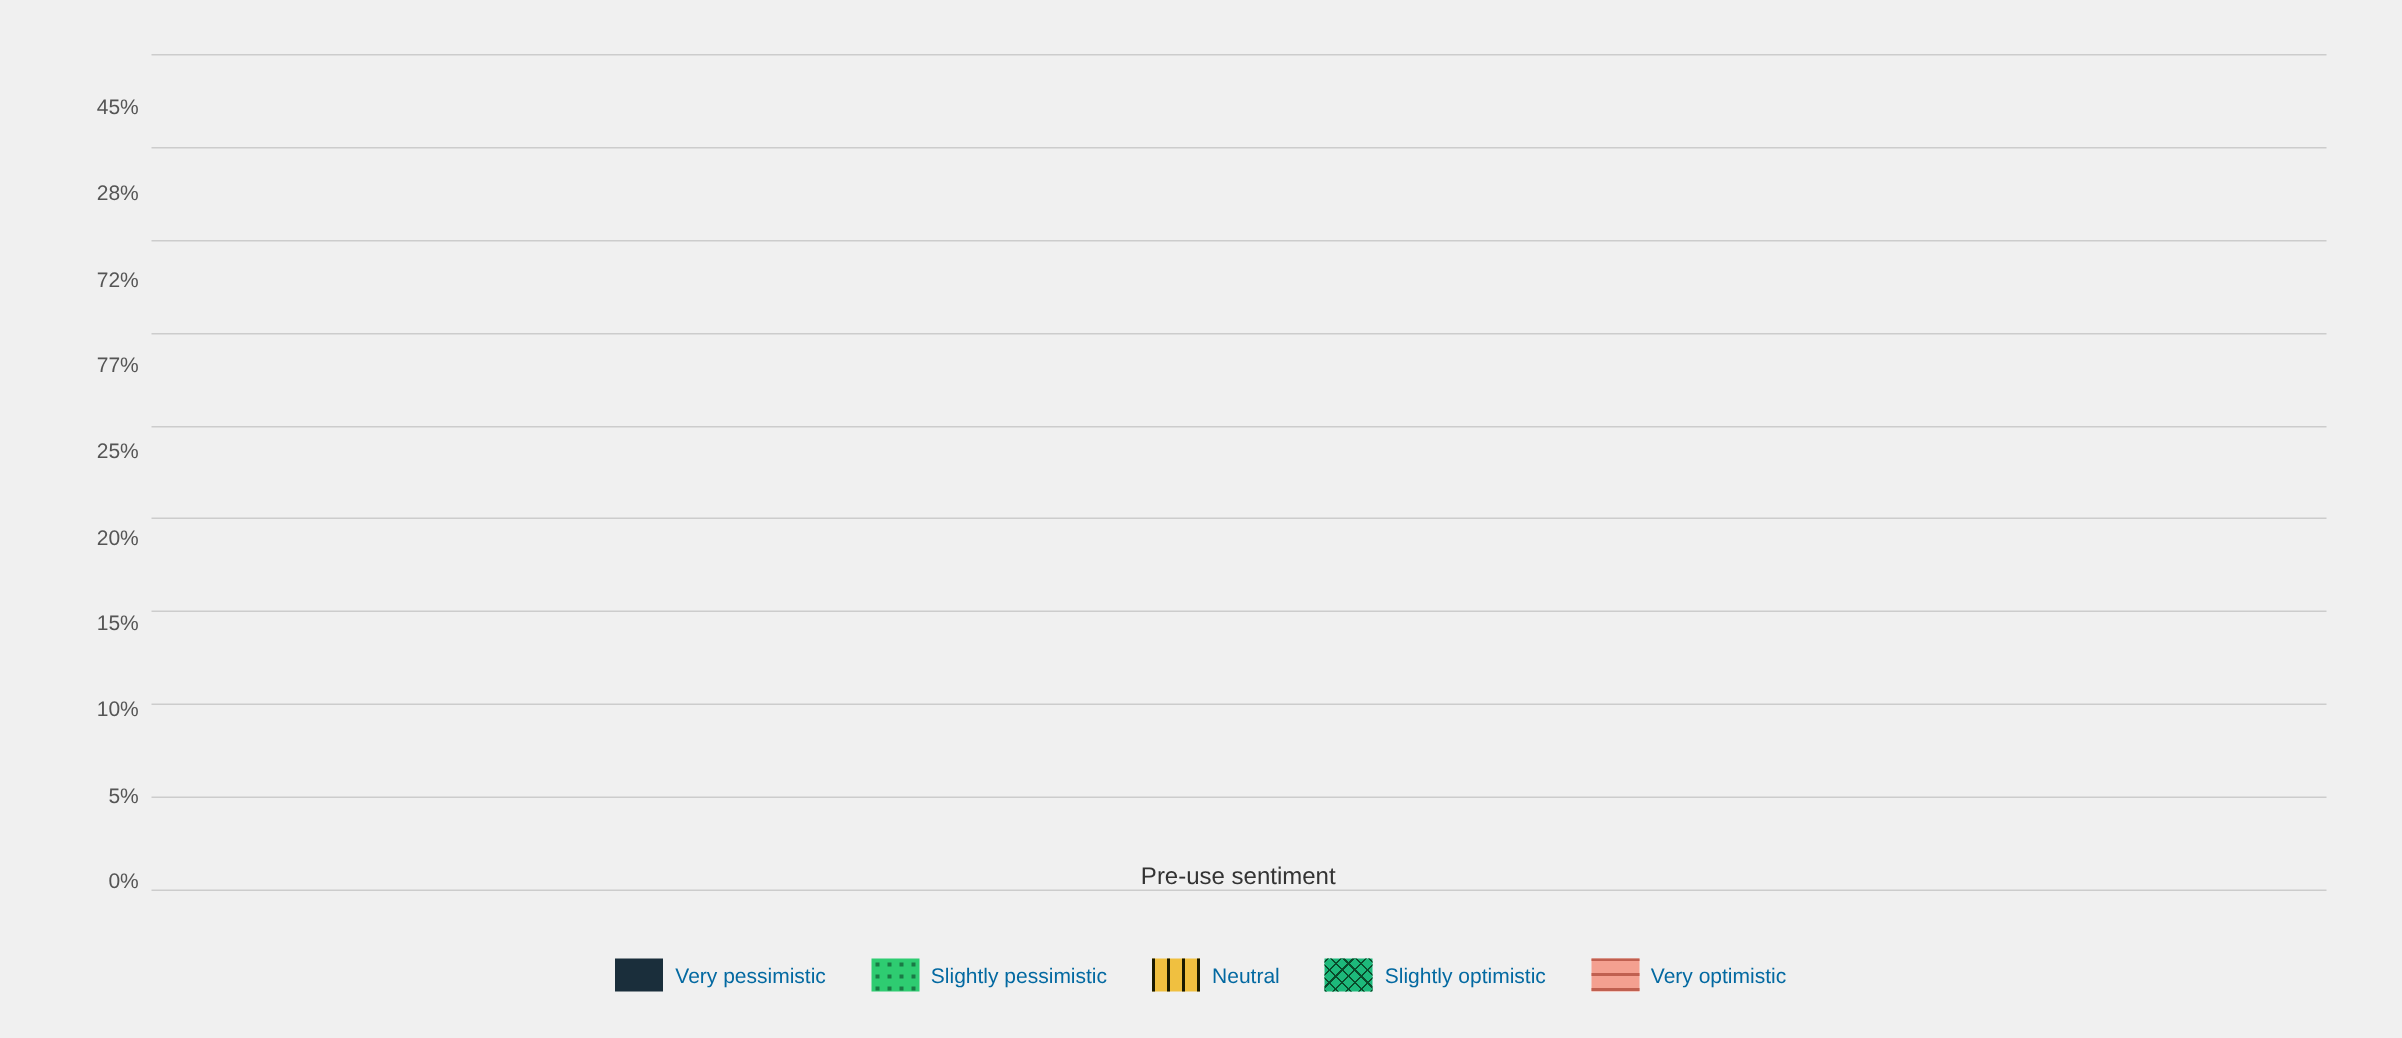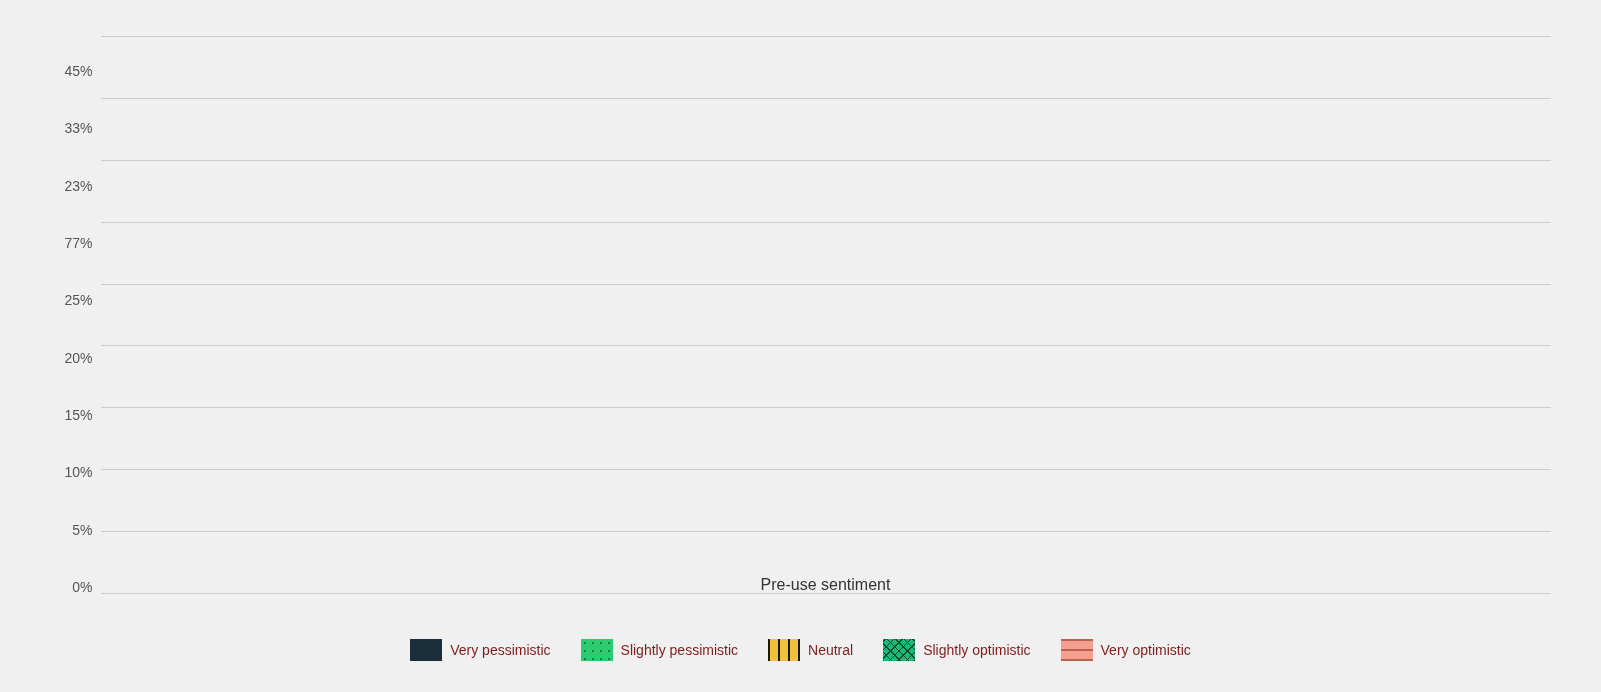--- a/index.html
+++ b/index.html
@@ -111,21 +111,21 @@
       align-items: center;
       gap: 8px;
     }
     .legend-swatch {
       width: 32px;
       height: 22px;
       flex-shrink: 0;
     }
     .legend-label {
       font-size: 14px;
-      color: #7f1d1d;
+      color: #0369a1;
     }
 
     
     .pattern-very-pessimistic {
       background: #1a2e3b;
     }
     .pattern-slightly-pessimistic {
       background-color: #2ecc71;
       background-image: radial-gradient(circle, #1a7a45 1.5px, transparent 1.5px);
       background-size: 8px 8px;
@@ -178,22 +178,22 @@
 <div class="chart-container">
   <div class="chart-area">
     <div class="y-axis" id="y-axis">
     <div class="y-label">0%</div>
         <div class="y-label">5%</div>
         <div class="y-label">10%</div>
         <div class="y-label">15%</div>
         <div class="y-label">20%</div>
         <div class="y-label">25%</div>
         <div class="y-label">77%</div>
-        <div class="y-label">23%</div>
-        <div class="y-label">33%</div>
+        <div class="y-label">72%</div>
+        <div class="y-label">28%</div>
         <div class="y-label">45%</div>
       </div>
     <div class="plot-area">
       <div class="grid-lines" id="grid-lines">
       <div class="grid-line"></div>
           <div class="grid-line"></div>
           <div class="grid-line"></div>
           <div class="grid-line"></div>
           <div class="grid-line"></div>
           <div class="grid-line"></div>

